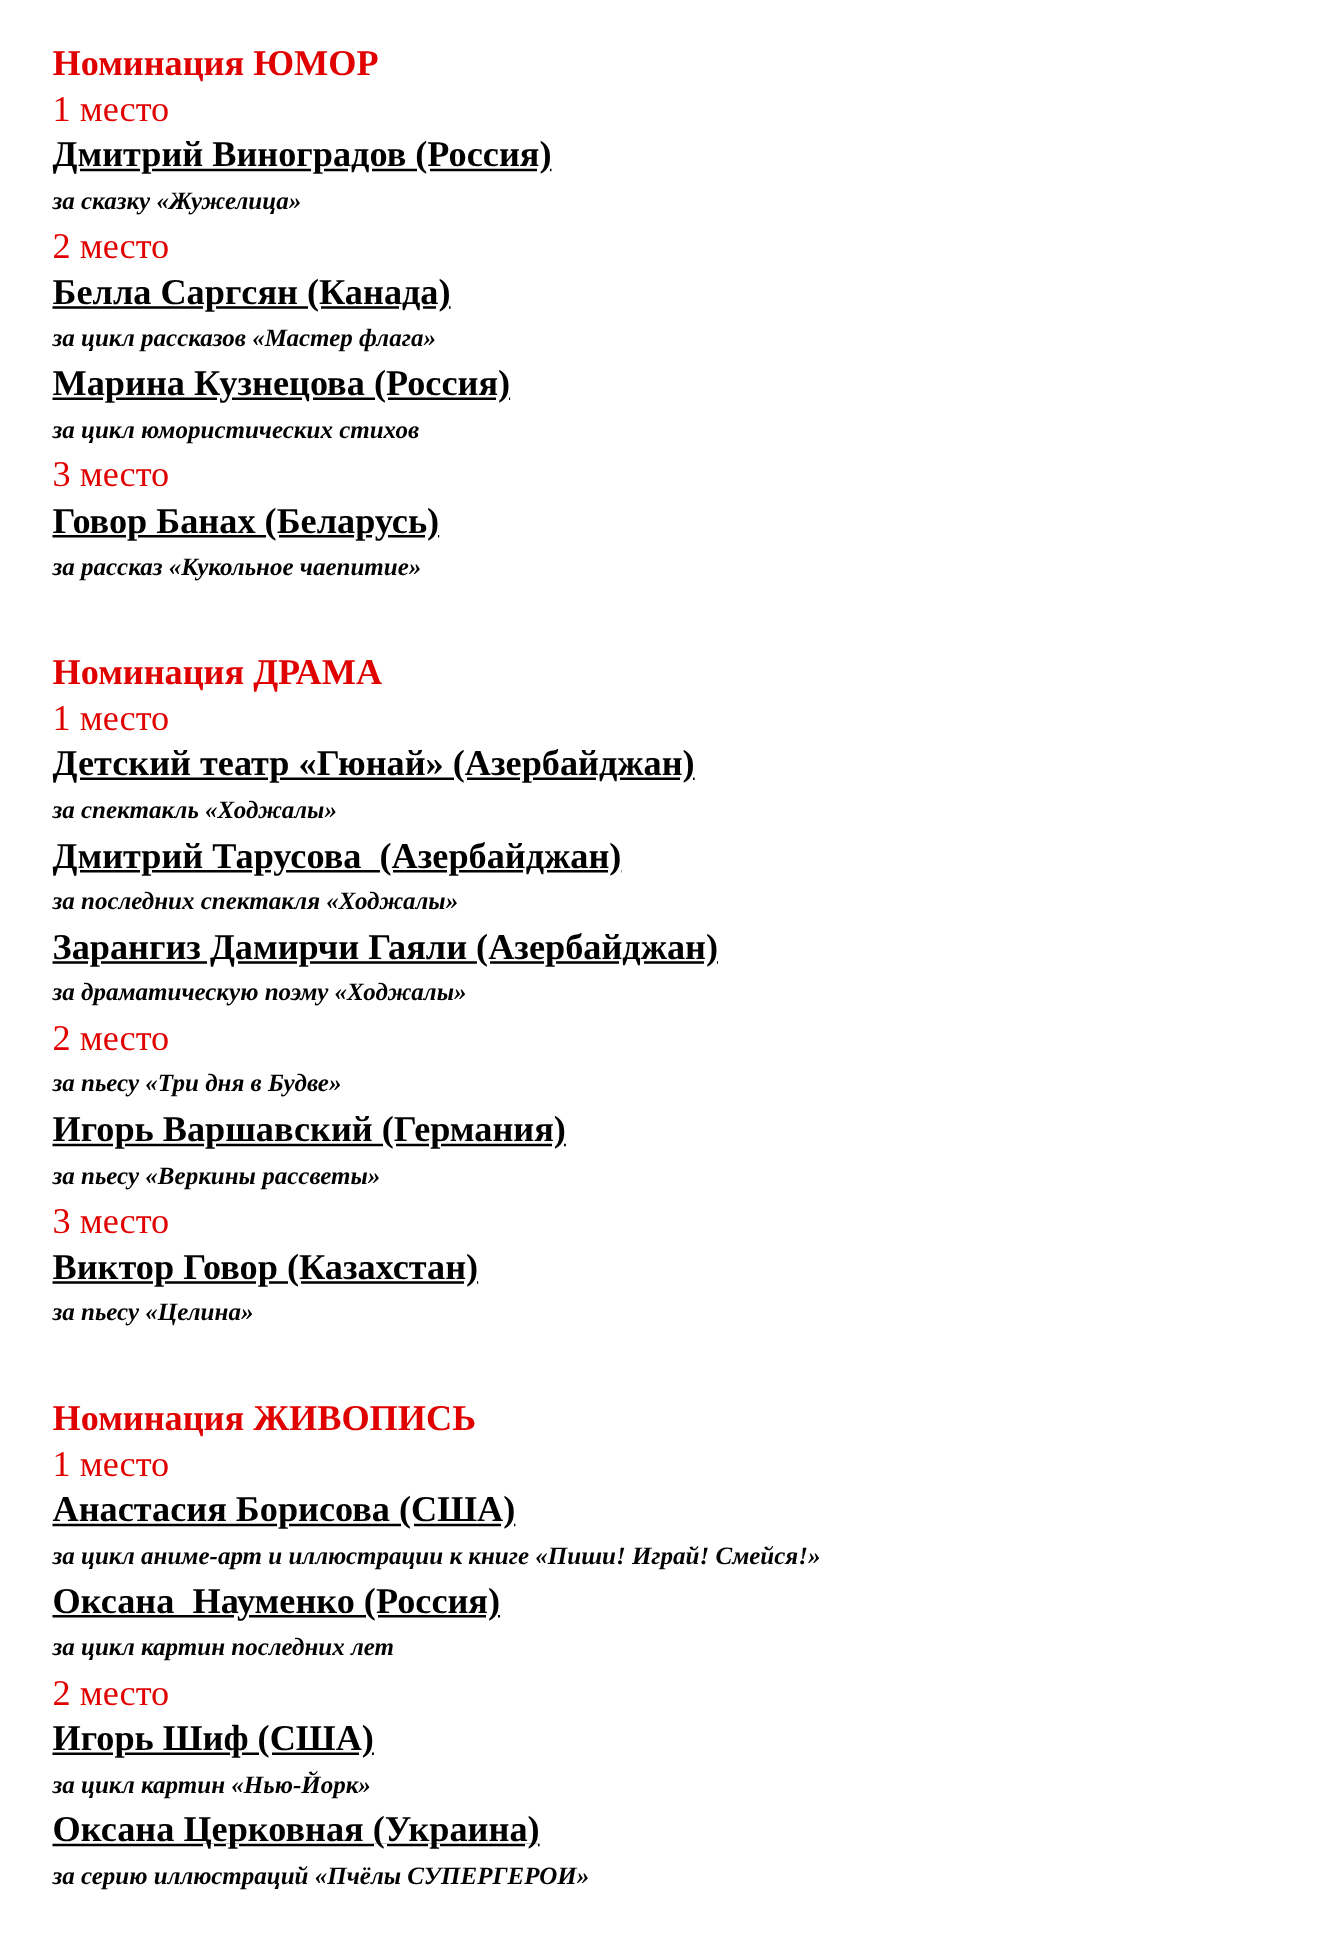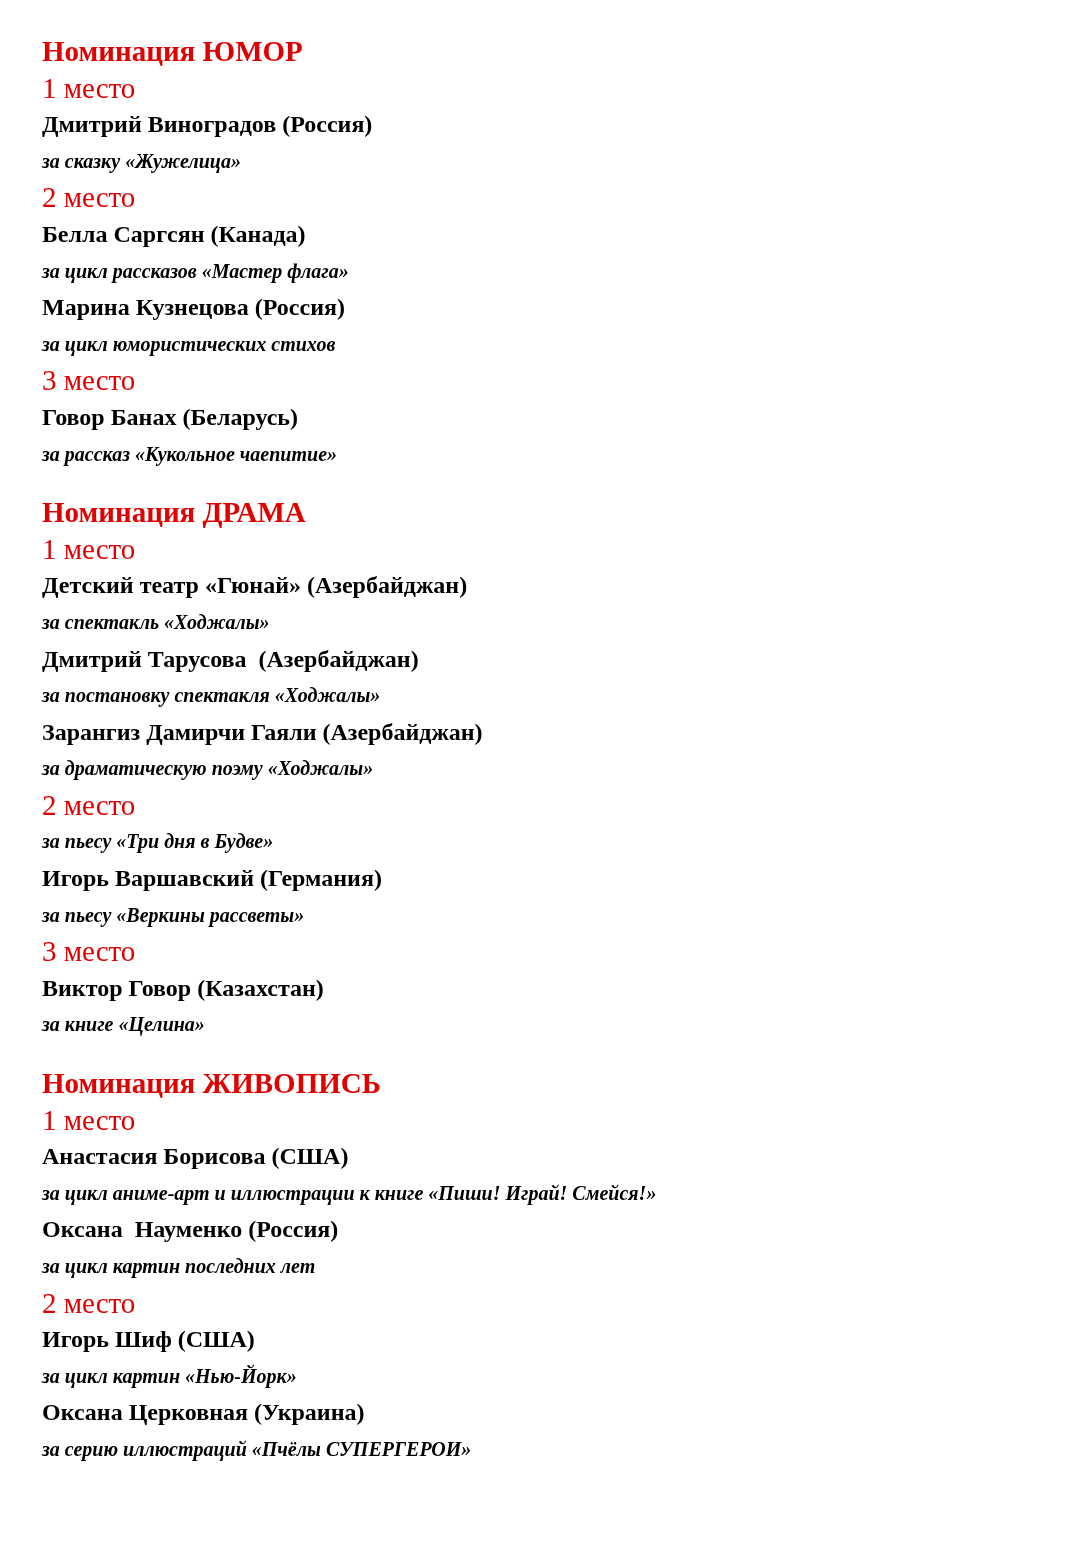--- a/index.html
+++ b/index.html
@@ -25,31 +25,32 @@
   }
   .place {
     color: var(--accent);
     font-weight: normal;
     font-size: 29px;
     line-height: 36.6px;
   }
   .name {
     color: var(--ink);
     font-weight: bold;
-    font-size: 24px;
+    font-size: 29px;
     line-height: 36.6px;
+    text-decoration: underline;
   }
   .work {
     color: var(--ink);
     font-weight: bold;
     font-style: italic;
     font-size: 20px;
     line-height: 36.6px;
   }
-  section + section { margin-top: 22px; }
+  section + section { margin-top: 48px; }
 </style>
 </head>
 <body>
 
 <main class="page">
     <section>
       <h2 class="heading">Номинация ЮМОР</h2>
       <div>
         <h3 class="place">1 место</h3>
         <div>
@@ -79,42 +80,42 @@
     <section>
       <h2 class="heading">Номинация ДРАМА</h2>
       <div>
         <h3 class="place">1 место</h3>
         <div>
           <p class="name">Детский театр «Гюнай» (Азербайджан)</p>
           <p class="work">за спектакль «Ходжалы»</p>
         </div>
         <div>
           <p class="name">Дмитрий Тарусова  (Азербайджан)</p>
-          <p class="work">за постановку спектакля «Ходжалы»</p>
+          <p class="work">за последних спектакля «Ходжалы»</p>
         </div>
         <div>
           <p class="name">Зарангиз Дамирчи Гаяли (Азербайджан)</p>
           <p class="work">за драматическую поэму «Ходжалы»</p>
         </div>
       </div>
       <div>
         <h3 class="place">2 место</h3>
         <div>
           <p class="work">за пьесу «Три дня в Будве»</p>
         </div>
         <div>
           <p class="name">Игорь Варшавский (Германия)</p>
           <p class="work">за пьесу «Веркины рассветы»</p>
         </div>
       </div>
       <div>
         <h3 class="place">3 место</h3>
         <div>
           <p class="name">Виктор Говор (Казахстан)</p>
-          <p class="work">за книге «Целина»</p>
+          <p class="work">за пьесу «Целина»</p>
         </div>
       </div>
     </section>
     <section>
       <h2 class="heading">Номинация ЖИВОПИСЬ</h2>
       <div>
         <h3 class="place">1 место</h3>
         <div>
           <p class="name">Анастасия Борисова (США)</p>
           <p class="work">за цикл аниме-арт и иллюстрации к книге «Пиши! Играй! Смейся!»</p>

